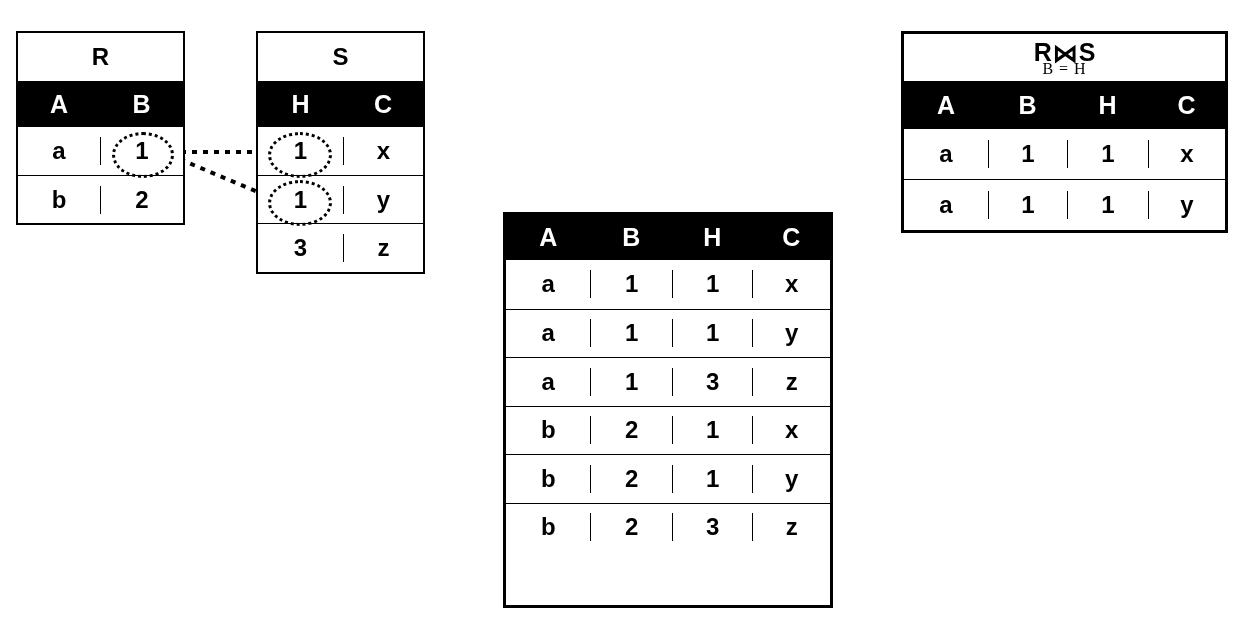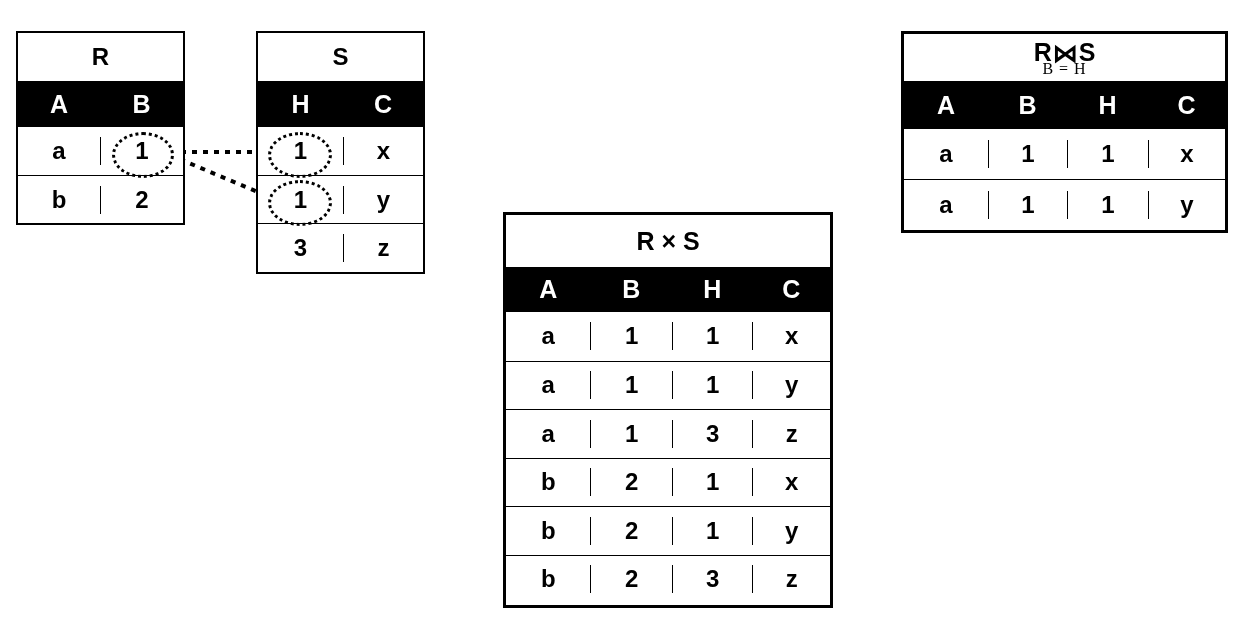--- a/index.html
+++ b/index.html
@@ -212,21 +212,20 @@
       <div class="cell c0">3</div>
       <div class="cell c1">z</div>
     </div>
   </div>
 
   <div class="ellipse-mark" id="ellipse-R-B1"></div>
   <div class="ellipse-mark" id="ellipse-S-H1a"></div>
   <div class="ellipse-mark" id="ellipse-S-H1b"></div>
 
   <div class="reltable thick" id="table-RxS">
-    <div class="tbl-title">R × S</div>
     <div class="tbl-header">
       <div class="cell c0">A</div>
       <div class="cell c1">B</div>
       <div class="cell c2">H</div>
       <div class="cell c3">C</div>
     </div>
     <div class="tbl-row">
       <div class="cell c0">a</div>
       <div class="cell c1">1</div>
       <div class="cell c2">1</div>

